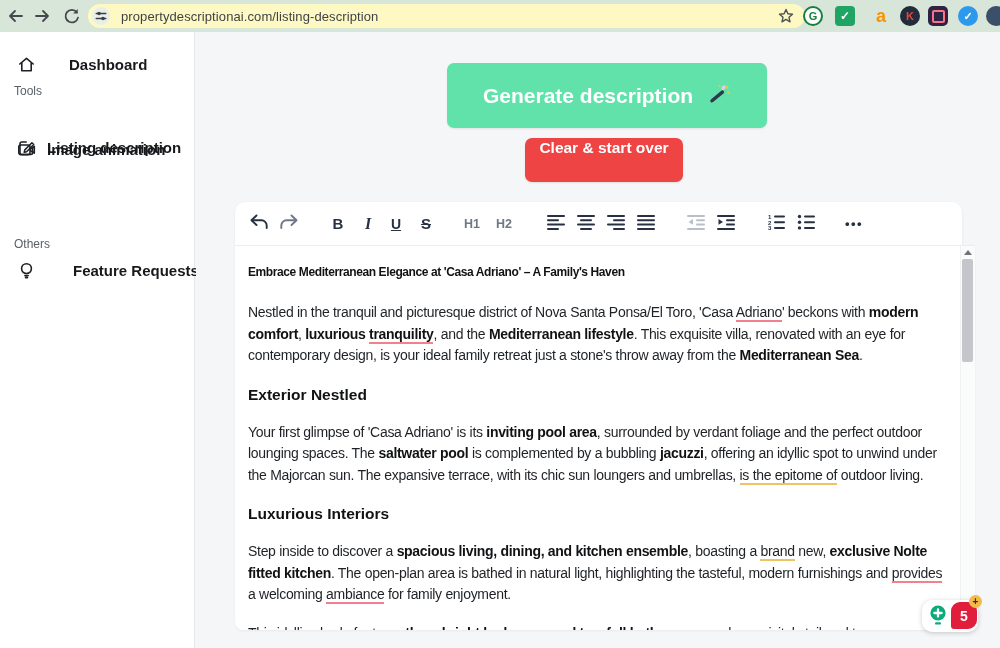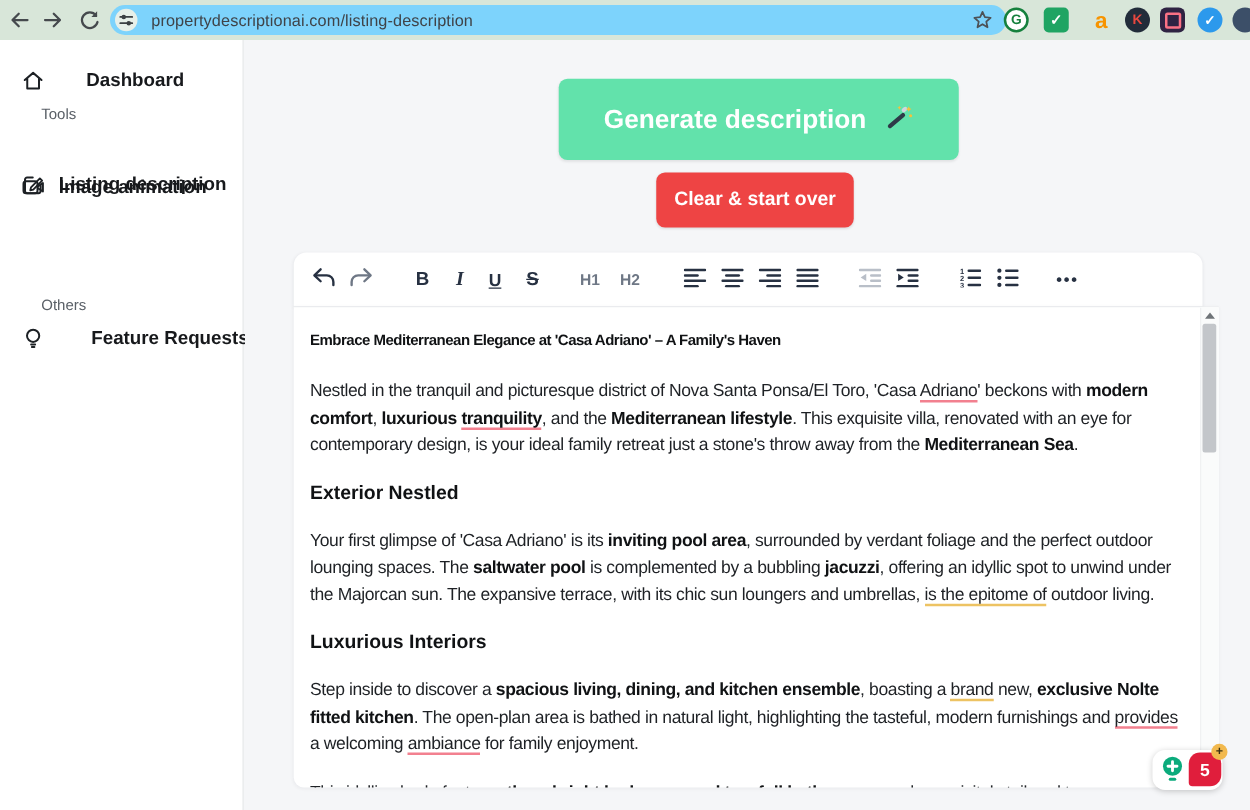--- a/index.html
+++ b/index.html
@@ -5,46 +5,46 @@
   html,body{margin:0;padding:0;}
   body{
     width:1000px;height:648px;position:relative;overflow:hidden;
     font-family:"Liberation Sans",sans-serif;background:#f5f6f8;
     -webkit-font-smoothing:antialiased;
   }
   
   .topbar{position:absolute;left:0;top:0;width:1000px;height:32px;background:#d8e6d9;}
   .nav-btn{position:absolute;top:7px;width:18px;height:18px;color:#45494d;background:none;border:none;padding:0;}
   .nav-btn svg{display:block;}
-  .url-pill{position:absolute;left:88px;top:4px;width:717px;height:24px;background:#7dd3fc;border-radius:12px;}
+  .url-pill{position:absolute;left:88px;top:4px;width:717px;height:24px;background:#fef9c3;border-radius:12px;}
   .tune-circle{position:absolute;left:4px;top:3px;width:18px;height:18px;border-radius:50%;background:#e7efe8;display:flex;align-items:center;justify-content:center;}
   .url-text{position:absolute;left:33px;top:5px;font-size:13px;color:#3f4348;letter-spacing:.1px;white-space:nowrap;}
   .star-btn{position:absolute;right:11px;top:4px;width:16px;height:16px;background:none;border:none;padding:0;color:#4c5156;}
   .ext{position:absolute;top:6px;width:20px;height:20px;display:flex;align-items:center;justify-content:center;font-weight:700;box-sizing:border-box;}
   .ext-grammarly{left:803px;border-radius:50%;background:#fff;border:2.5px solid #15803d;color:#15803d;font-size:11px;}
   .ext-flag{left:835px;border-radius:4px;background:#1fa463;color:#fff;font-size:12px;}
   .ext-amazon{left:871px;color:#f79400;font-size:18px;font-weight:700;}
   .ext-keeper{left:900px;border-radius:50%;background:#222c3a;color:#e8473f;font-size:11px;}
   .ext-purple{left:928px;border-radius:5px;background:#2f2343;}
   .ext-purple i{display:block;width:9px;height:9px;border:2px solid #fb7185;border-radius:2px;}
   .ext-blue{left:958px;border-radius:50%;background:#2c99ec;color:#fff;font-size:11px;}
   .ext-avatar{left:986px;border-radius:50%;background:#3c4f68;}
   
   .sidebar{position:absolute;left:0;top:32px;width:195px;bottom:0;background:#ffffff;border-right:1px solid #e5e7e9;box-sizing:border-box;}
   .side-item{position:absolute;left:16px;height:24px;display:flex;align-items:center;gap:11px;font-size:15px;font-weight:600;color:#17191c;cursor:pointer;white-space:nowrap;}
   .side-item .ic{width:20px;height:20px;display:flex;align-items:center;justify-content:center;color:#1d2125;}
-  .side-label{position:absolute;left:14px;font-size:12px;color:#5a6067;margin-left:19px;}
+  .side-label{position:absolute;left:14px;font-size:12px;color:#5a6067;}
   
   .main{position:absolute;left:196px;top:32px;right:0;bottom:0;background:#f5f6f8;}
   .btn-generate{position:absolute;left:251px;top:31px;width:320px;height:65px;background:var(--accent,#62e2ab);
     border:none;border-radius:7px;color:#ffffff;font-weight:700;font-size:21px;font-family:inherit;
     display:flex;align-items:center;justify-content:center;gap:12px;box-shadow:0 1px 2px rgba(0,0,0,.08);cursor:pointer;}
   .btn-clear{position:absolute;left:329px;top:106px;width:158px;height:44px;background:var(--danger,#ee4444);
     border:none;border-radius:7px;color:#ffffff;font-weight:700;font-size:15.5px;font-family:inherit;
-    display:flex;align-items:center;justify-content:center;box-shadow:0 1px 2px rgba(0,0,0,.1);cursor:pointer;}
+    display:flex;align-items:flex-start;justify-content:center;box-shadow:0 1px 2px rgba(0,0,0,.1);cursor:pointer;}
   
   .toolbar{position:absolute;left:39px;top:170px;width:727px;height:43px;background:#fff;
     border-radius:10px 10px 0 0;box-shadow:0 1px 3px rgba(16,24,40,.07);}
   .tb-btn{position:absolute;top:8px;width:26px;height:27px;display:flex;align-items:center;justify-content:center;
     color:#273142;background:none;border:none;padding:0;cursor:pointer;font-family:inherit;}
   .tb-btn.muted{color:#6e7785;}
   .tb-btn.disabled{color:#b9bfc8;}
   .g-bold{font-size:15px;font-weight:700;}
   .g-italic{font-family:"Liberation Serif",serif;font-style:italic;font-size:16px;font-weight:600;}
   .g-underline{font-size:14px;font-weight:600;text-decoration:underline;}

